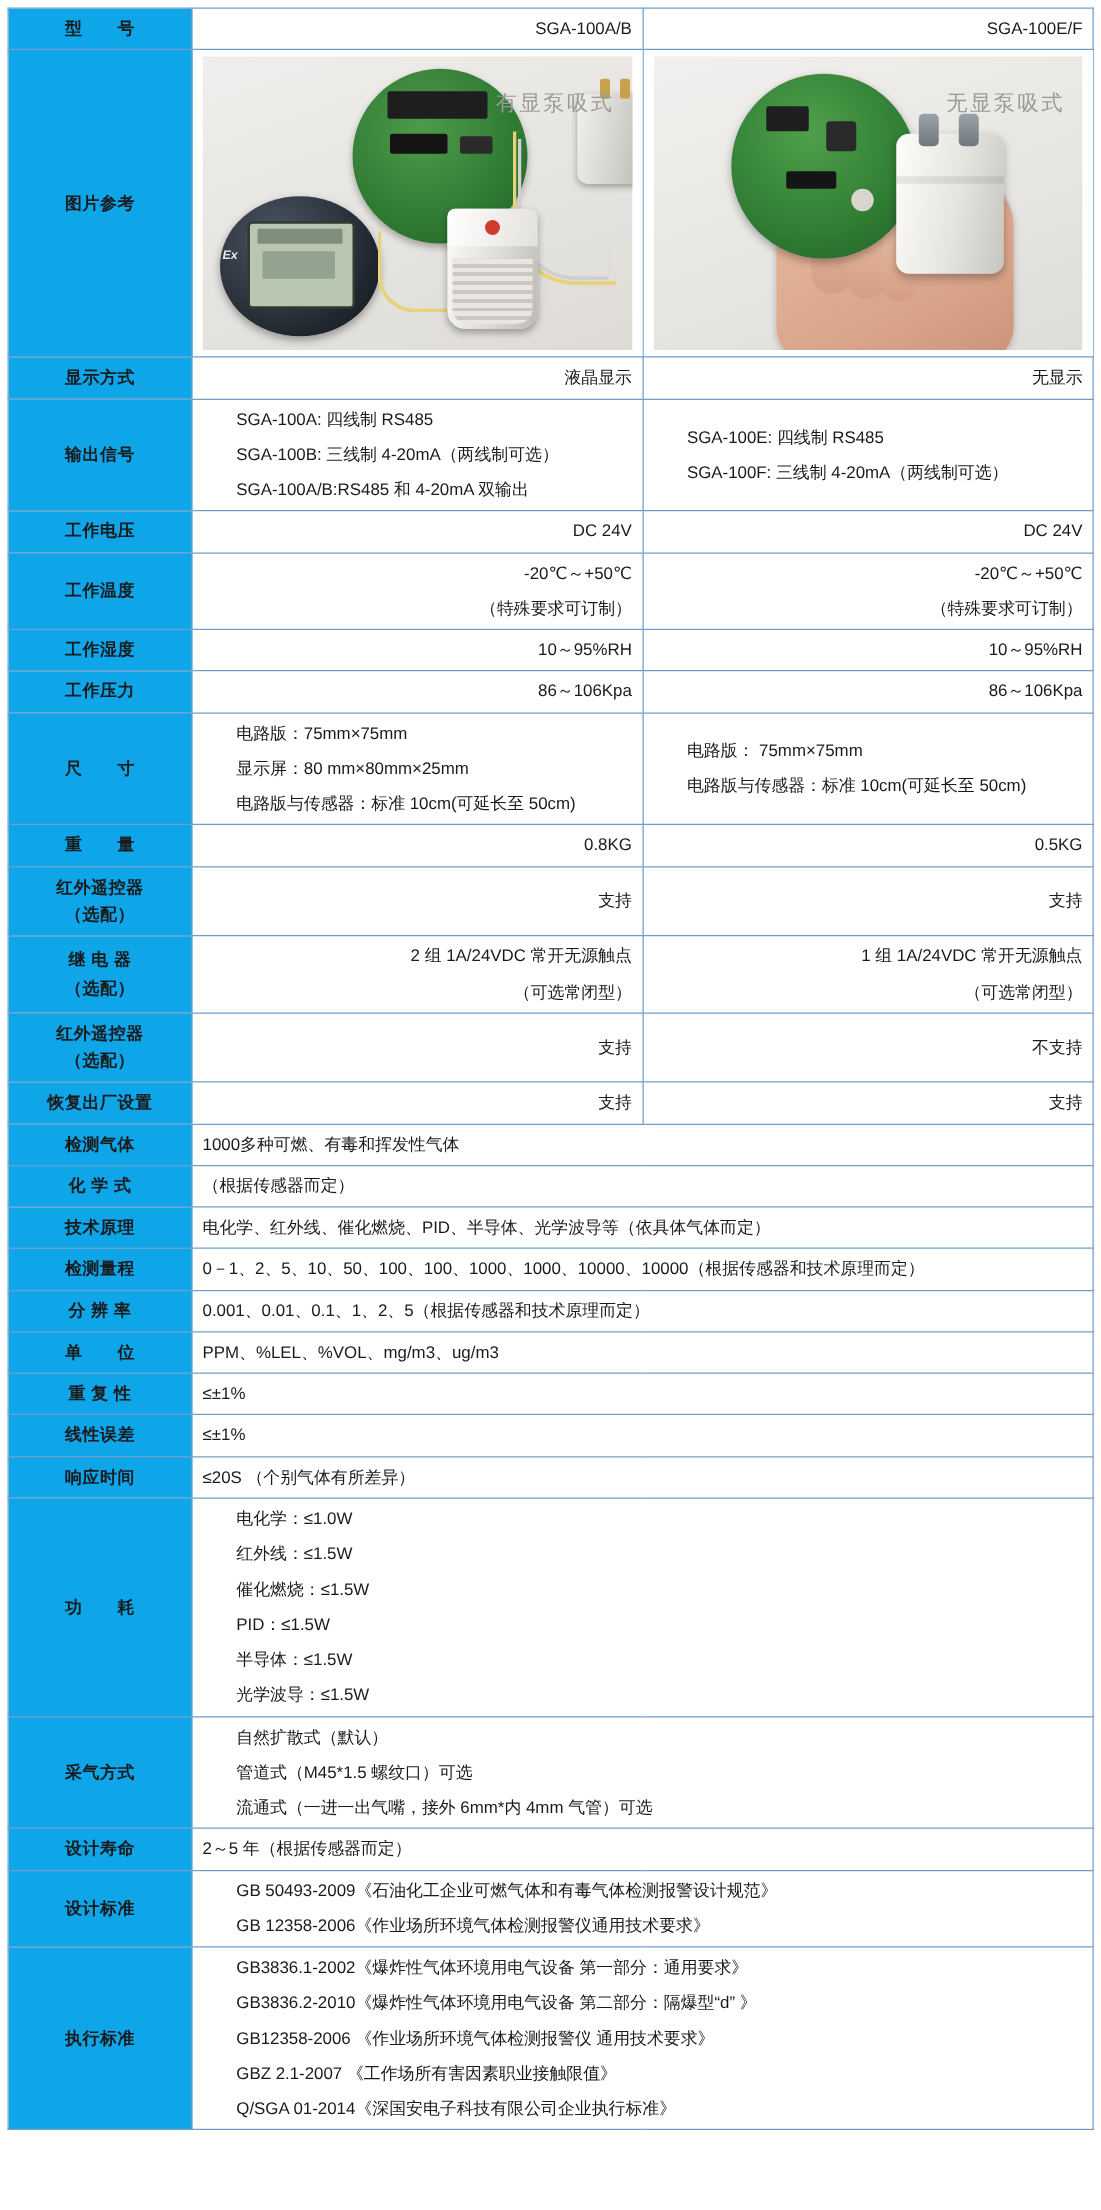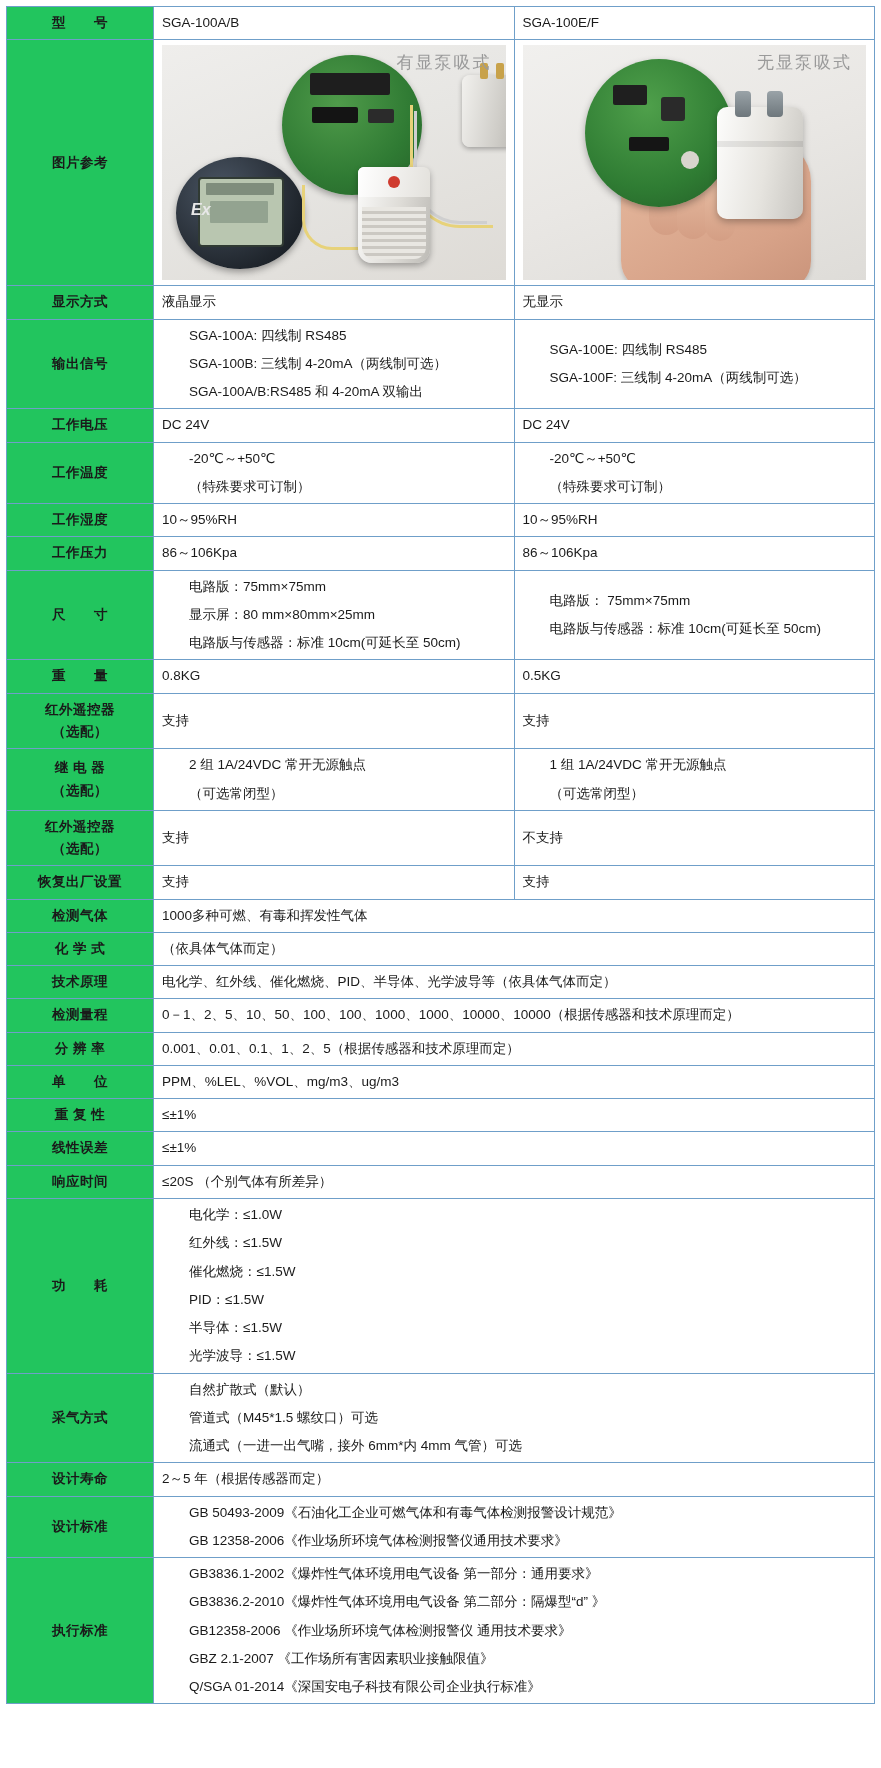--- a/index.html
+++ b/index.html
@@ -9,60 +9,60 @@
   table.spec td{
     border:1px solid #6f9fc9;
     font-size:13.5px;
     color:#1a1a1a;
     padding:5px 8px;
     vertical-align:middle;
     line-height:1.65;
     word-break:break-all;
   }
   td.label{
-    background:#22c55e;
+    background:#0ea5e9;
     text-align:center;
     font-weight:bold;
     width:130px;
     font-size:14px;
     letter-spacing:0.5px;
     color:#111;
   }
   td.val{background:#ffffff;}
-  td.center{text-align:left;}
+  td.center{text-align:right;}
   td.left{text-align:left;}
   .lines div{white-space:nowrap;margin-left:27px;}
   .lines div+div{margin-top:6px;}
 
   
   td.photo{padding:0;height:235px;position:relative;overflow:hidden;background:#fff;}
   .photo-inner{position:relative;width:100%;height:235px;overflow:hidden;}
   .photo-tag{
-    position:absolute;right:14px;top:4px;font-size:17px;color:#9a9a9a;
+    position:absolute;right:14px;top:24px;font-size:17px;color:#9a9a9a;
     letter-spacing:2px;z-index:6;
   }
   
   .bgA{position:absolute;inset:0;background:linear-gradient(160deg,#efeeec 0%,#e7e6e3 45%,#dedbd6 100%);}
   .pcbA{
     position:absolute;left:120px;top:10px;width:140px;height:140px;border-radius:50%;
     background:radial-gradient(circle at 40% 35%,#4f9b4a,#2f7a33 60%,#245f28 100%);
     box-shadow:0 3px 6px rgba(0,0,0,.3);
   }
   .pcbA .hdr{position:absolute;left:28px;top:18px;width:80px;height:22px;background:#1e1e1e;border-radius:2px;}
   .pcbA .hdr2{position:absolute;left:30px;top:52px;width:46px;height:16px;background:#141414;border-radius:2px;}
   .pcbA .chip{position:absolute;left:86px;top:54px;width:26px;height:14px;background:#2b2b2b;border-radius:2px;}
   .meterA{
     position:absolute;left:14px;top:112px;width:128px;height:112px;border-radius:50%;
     background:radial-gradient(circle at 35% 30%,#4a5563,#20262d 70%,#11161b 100%);
     box-shadow:0 3px 7px rgba(0,0,0,.35);
   }
   .meterA .face{position:absolute;left:22px;top:20px;width:82px;height:66px;background:#b9c6b0;border-radius:4px;border:2px solid #303a33;}
   .meterA .face .t1{position:absolute;left:6px;top:4px;width:68px;height:12px;background:#7f8d7c;border-radius:1px;}
   .meterA .face .t2{position:absolute;left:10px;top:22px;width:58px;height:22px;background:#93a390;border-radius:1px;}
-  .meterA .ex{position:absolute;left:15px;top:40px;font-size:16px;color:#e8e8e8;font-weight:bold;font-style:italic;}
+  .meterA .ex{position:absolute;left:2px;top:40px;font-size:10px;color:#e8e8e8;font-weight:bold;font-style:italic;}
   .sensA{
     position:absolute;left:300px;top:30px;width:62px;height:72px;border-radius:8px;
     background:linear-gradient(100deg,#f2f1ee,#cfcdc8 60%,#b4b2ad);
     box-shadow:0 2px 5px rgba(0,0,0,.3);
   }
   .sensA .p1,.sensA .p2{position:absolute;top:-12px;width:8px;height:16px;background:#c8a24a;border-radius:2px;}
   .sensA .p1{left:18px;} .sensA .p2{left:34px;}
   .sensB{
     position:absolute;left:196px;top:122px;width:72px;height:96px;border-radius:6px 6px 14px 14px;
     background:linear-gradient(100deg,#fbfbfa,#dedcd7 55%,#bdbbb6);
@@ -265,21 +265,21 @@
           <td class="label">恢复出厂设置</td>
           <td class="val center">支持</td>
           <td class="val center">支持</td>
         </tr>
         <tr>
           <td class="label">检测气体</td>
           <td class="val left" colspan="2">1000多种可燃、有毒和挥发性气体</td>
         </tr>
         <tr>
           <td class="label">化 学 式</td>
-          <td class="val left" colspan="2">（依具体气体而定）</td>
+          <td class="val left" colspan="2">（根据传感器而定）</td>
         </tr>
         <tr>
           <td class="label">技术原理</td>
           <td class="val left" colspan="2">电化学、红外线、催化燃烧、PID、半导体、光学波导等（依具体气体而定）</td>
         </tr>
         <tr>
           <td class="label">检测量程</td>
           <td class="val left" colspan="2">0－1、2、5、10、50、100、100、1000、1000、10000、10000（根据传感器和技术原理而定）</td>
         </tr>
         <tr>

